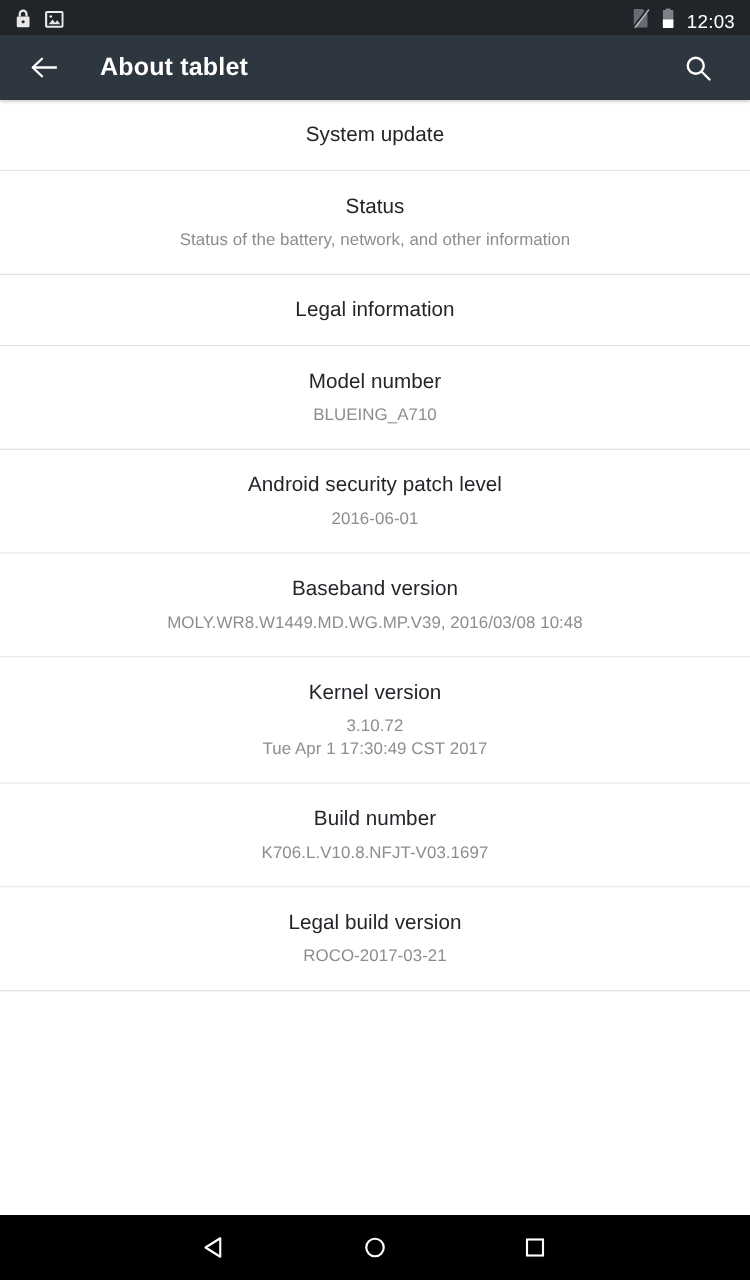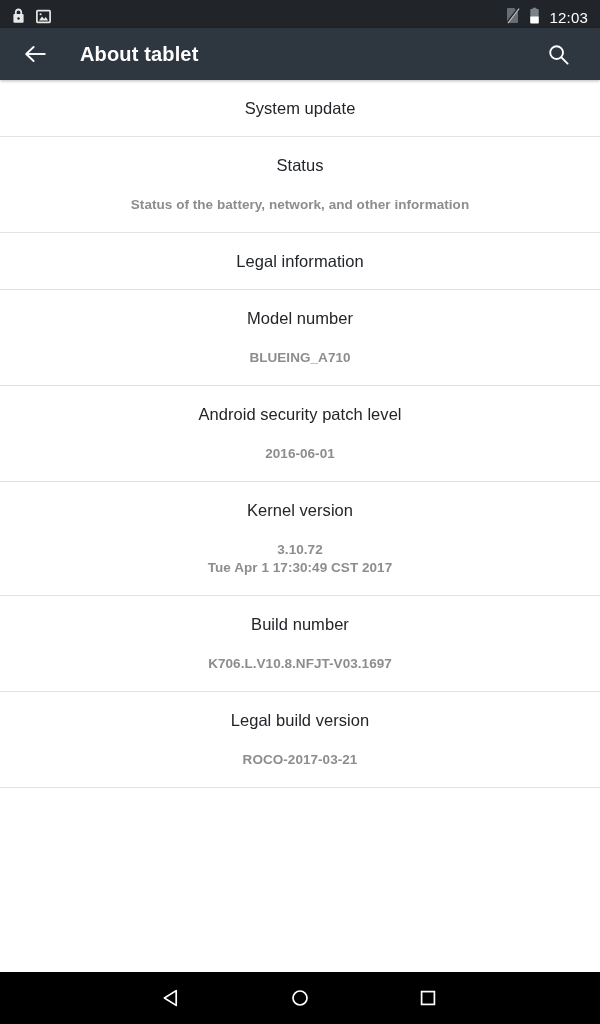--- a/index.html
+++ b/index.html
@@ -83,23 +83,22 @@
   .row-title {
     font-size:16.5px;
     color:#222529;
     line-height:20px;
     letter-spacing:.05px;
   }
   .row-sub {
     font-size:13.5px;
     color:#8d8d8d;
     line-height:18px;
-    margin-top:21px;
+    margin-top:8px;
     letter-spacing:.05px;
-    font-weight:bold;
   }
   .row-sub-line { display:block; }
 
   
   .nav-bar {
     height:52px; flex:0 0 52px;
     background:#000000;
     display:flex; align-items:center; justify-content:center;
     gap:0;
   }
@@ -196,20 +195,28 @@
         <div class="row">
           <div class="row-inner">
             <div class="row-title">Android security patch level</div>
             <div class="row-sub">
               <span class="row-sub-line">2016-06-01</span>
             </div>
           </div>
         </div>
         <div class="row">
           <div class="row-inner">
+            <div class="row-title">Baseband version</div>
+            <div class="row-sub">
+              <span class="row-sub-line">MOLY.WR8.W1449.MD.WG.MP.V39, 2016/03/08 10:48</span>
+            </div>
+          </div>
+        </div>
+        <div class="row">
+          <div class="row-inner">
             <div class="row-title">Kernel version</div>
             <div class="row-sub">
               <span class="row-sub-line">3.10.72</span>
               <span class="row-sub-line">Tue Apr 1 17:30:49 CST 2017</span>
             </div>
           </div>
         </div>
         <div class="row">
           <div class="row-inner">
             <div class="row-title">Build number</div>

